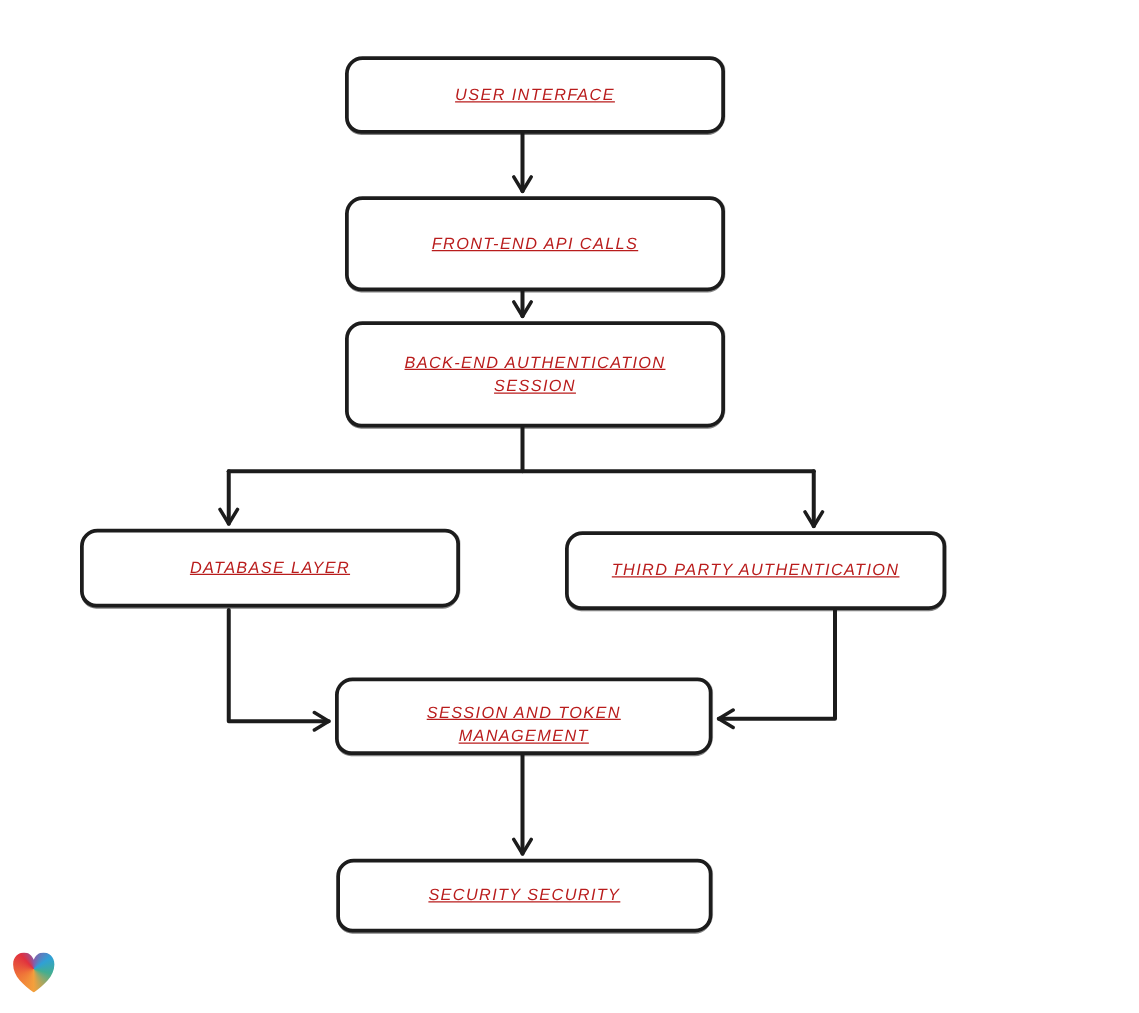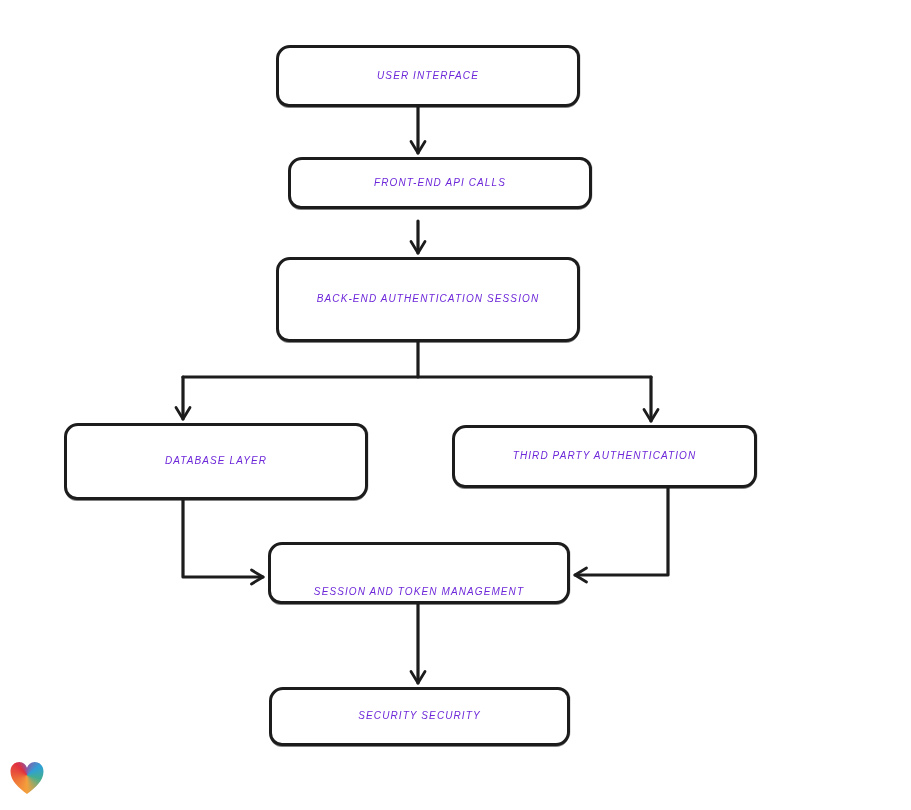--- a/index.html
+++ b/index.html
@@ -30,31 +30,32 @@
     border: 3.5px solid #1c1c1c;
     border-radius: 14px 12px 14px 13px;
     box-shadow: 0 2px 0 -1px rgba(28,28,28,0.55), 1px 0 0 -0.5px rgba(28,28,28,0.25);
     display: flex;
     align-items: center;
     justify-content: center;
     text-align: center;
   }
   .node .label {
     font-style: italic;
-    font-size: 10px;
+    font-size: 13px;
     line-height: 1.45;
     letter-spacing: 1.1px;
-    color: #6d28d9;
+    color: #b91c1c;
     padding: 2px 8px;
+    text-decoration: underline;
   }
   .node.two-line .label { max-width: 232px; }
   .n1 { left: 276px; top: 45px;  width: 304px; height: 62px; }
-  .n2 { left: 288px; top: 157px; width: 304px; height: 52px; }
+  .n2 { left: 276px; top: 157px; width: 304px; height: 76px; }
   .n3 { left: 276px; top: 257px; width: 304px; height: 85px; }
-  .n4 { left: 64px;  top: 423px; width: 304px; height: 77px; align-items: center; }
+  .n4 { left: 64px;  top: 423px; width: 304px; height: 63px; align-items: center; }
   .n5 { left: 452px; top: 425px; width: 305px; height: 63px; }
   .n6 { left: 268px; top: 542px; width: 302px; height: 62px; align-items: flex-end; }
   .n7 { left: 269px; top: 687px; width: 301px; height: 59px; }
   .heart-logo {
     position: absolute;
     left: 9px;
     top: 761px;
     width: 36px;
     height: 34px;
     background: conic-gradient(from 0deg at 50% 42%,

